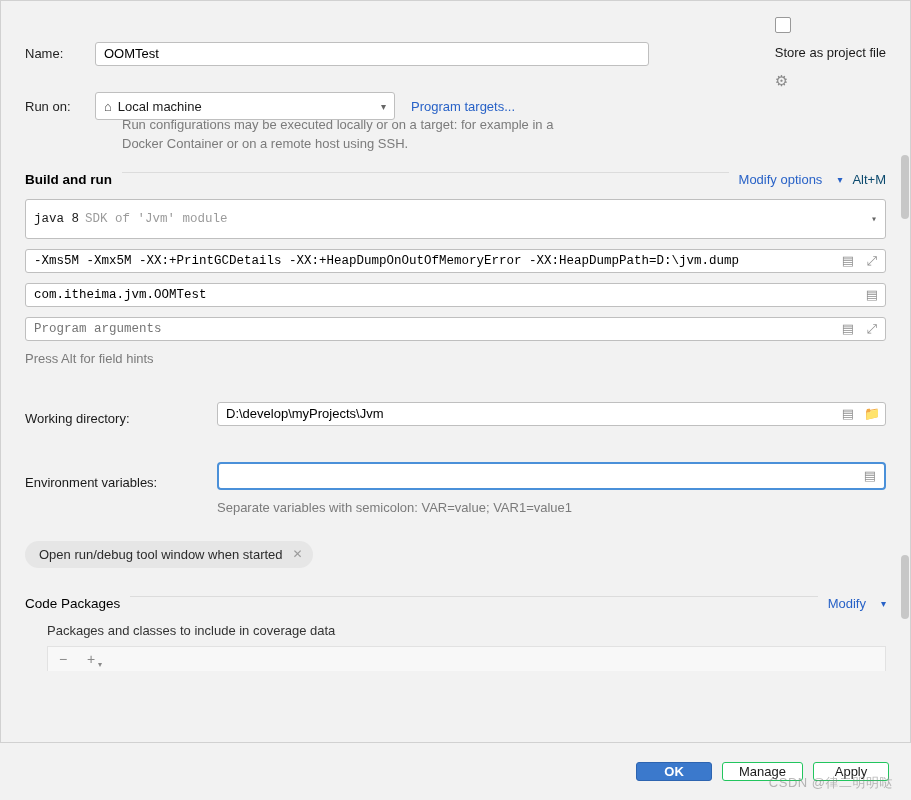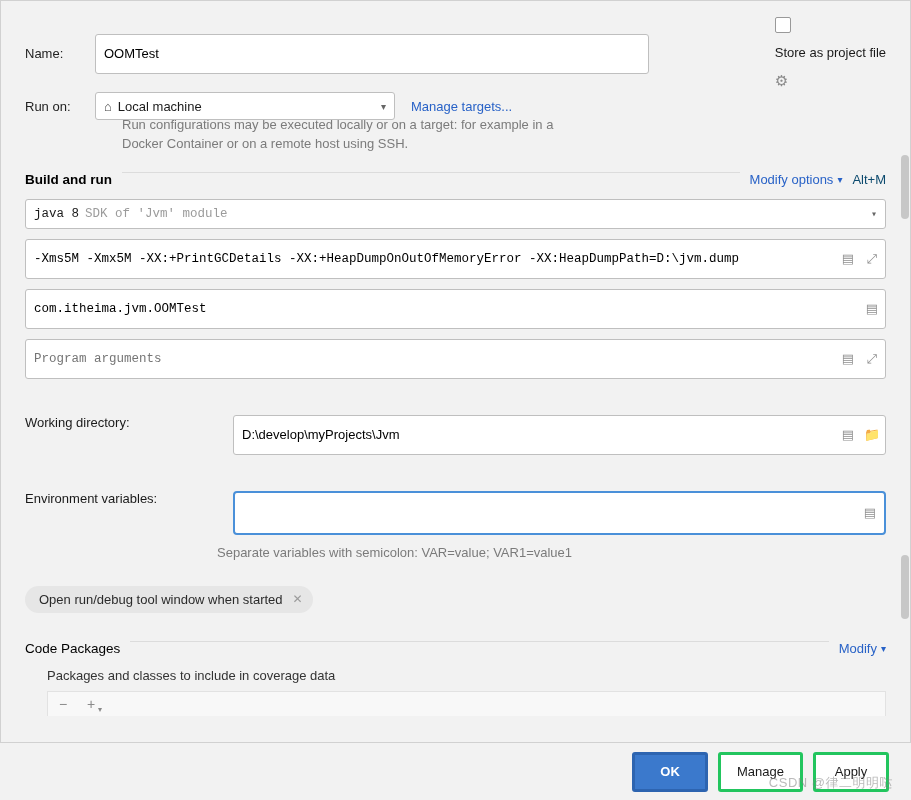--- a/index.html
+++ b/index.html
@@ -16,48 +16,48 @@
     position: absolute; left: 0; top: 0; right: 0; bottom: 58px;
     overflow-y: auto;
     background: #f2f2f2;
     border: 1px solid #d1d1d1;
     border-bottom: none;
   }
   .content { padding: 16px 24px 20px 24px; }
   .row { display: flex; align-items: center; margin-bottom: 2px; }
   .label { width: 70px; flex: 0 0 auto; color: #222; }
   .tf {
-    height: 40px; background: #fff; border: 1px solid #bfbfbf; border-radius: 3px;
+    height: 24px; background: #fff; border: 1px solid #bfbfbf; border-radius: 3px;
     padding: 0 8px; font-size: 13px; outline: none;
   }
   .name-input { flex: 0 0 554px; }
   .store-wrap { margin-left: auto; display: flex; gap: 12px; flex-direction: column; }
   .checkbox { width: 16px; height: 16px; border: 1px solid #999; border-radius: 2px; background: #fff; }
   .gear { color: #8a8a8a; font-size: 15px; }
   .runon-select {
     width: 300px; position: relative;
     height: 28px; background: #fff; border: 1px solid #bfbfbf; border-radius: 3px;
     display: flex; align-items: center; padding: 0 26px 0 8px;
   }
   .runon-select .home-icon { color: #444; margin-right: 6px; }
   .caret { position: absolute; right: 8px; top: 50%; transform: translateY(-50%); color: #666; font-size: 10px; }
   .link { color: #2862c7; cursor: pointer; }
   .hint { color: #7b7b7b; line-height: 1.45; }
   .runon-hint { margin-left: 97px; max-width: 470px; margin-top: -6px; margin-bottom: 18px; }
   .section-header { display: flex; margin: 10px 0 12px; }
   .section-title { font-weight: 600; font-size: 13.5px; color: #000; white-space: nowrap; }
   .header-rule { flex: 1; height: 1px; background: #dcdcdc; margin: 0 10px; }
-  .modify-link { color: #2862c7; cursor: pointer; display: flex; align-items: center; gap: 4px; }
+  .modify-link { color: #2862c7; cursor: pointer; display: flex; align-items: center; gap: 15px; }
   .shortcut { color: #0c4a6e; margin-left: 10px; }
   .field-block { position: relative; margin-bottom: 10px; }
   .tf-full { width: 100%; }
   .mono { font-family: "Consolas","Courier New",monospace; font-size: 12.5px; }
   .inline-icons { position: absolute; right: 6px; top: 50%; transform: translateY(-50%); display: flex; gap: 8px; }
   .ic { width: 16px; height: 16px; color: #8f8f8f; display: inline-flex; align-items: center; justify-content: center; font-size: 13px; }
-  .labval { display: flex; align-items: flex-start; margin-bottom: 10px; gap: 28px; margin-top: 36px; }
+  .labval { display: flex; align-items: flex-end; margin-bottom: 10px; gap: 12px; margin-top: 36px; }
   .labval .l { width: 180px; flex: 0 0 auto; }
   .labval .field-block { flex: 1; margin-bottom: 0; }
   .env-focus { border: 2px solid #4a90d9; border-radius: 4px; padding: 0; }
   .env-focus .tf { border: 1px solid #fff; width: 100%; }
   .env-hint { margin-left: 192px; color: #7b7b7b; margin-top: 2px; }
   .chip {
     display: inline-flex; align-items: center;
     background: #e6e6e6; border-radius: 16px;
     padding: 6px 10px 6px 14px; margin-top: 26px; margin-bottom: 18px;
     color: #2b2b2b;
@@ -66,27 +66,27 @@
   .coverage-sub { margin: 10px 0 8px 22px; color: #333; }
   .toolbar { display: flex; gap: 10px; margin-left: 22px; padding: 4px 6px; border: 1px solid #e2e2e2; border-bottom: none; background: #f8f8f8; width: calc(100% - 22px); }
   .tool { color: #8a8a8a; font-size: 14px; width: 18px; text-align: center; }
   .button-bar {
     position: absolute; left: 0; right: 0; bottom: 0; height: 58px;
     background: #f2f2f2; border-top: 1px solid #d1d1d1;
     display: flex; align-items: center; justify-content: flex-end;
     padding: 0 22px; gap: 10px;
   }
   .btn {
-    height: 40px; min-width: 76px; padding: 0 16px;
-    border-radius: 3px; border: 3px solid #22c55e; background: #fff;
+    height: 19px; min-width: 76px; padding: 0 16px;
+    border-radius: 3px; border: 1px solid #22c55e; background: #fff;
     display: inline-flex; align-items: center; justify-content: center;
     font-size: 13px; cursor: pointer;
   }
   .btn.primary { background: #3b79cc; border-color: #2d64b0; color: #fff; font-weight: 600; }
-  .jdk-field { display: flex; align-items: center; width: 100%; height: 30px; background: #fff; border: 1px solid #bfbfbf; border-radius: 3px; padding: 0 26px 0 8px; position: relative; font-family: "Consolas","Courier New",monospace; font-size: 12.5px; }
+  .jdk-field { display: flex; align-items: center; width: 100%; height: 40px; background: #fff; border: 1px solid #bfbfbf; border-radius: 3px; padding: 0 26px 0 8px; position: relative; font-family: "Consolas","Courier New",monospace; font-size: 12.5px; }
   .jdk-field .module-hint { color: #9b9b9b; margin-left: 6px; }
   .press-hint { color: #7b7b7b; margin: 4px 0 16px; }
   .scroll-gutter { position: absolute; right: 0; top: 0; bottom: 0; width: 10px; background: #f2f2f2; }
   .sc-thumb { position: absolute; right: 1px; width: 8px; background: #c7c7c7; border-radius: 4px; }
   .watermark { position: absolute; right: 18px; bottom: 8px; color: rgba(130,130,130,.55); font-size: 13px; letter-spacing: .5px; pointer-events: none; }
 </style>
 </head>
 <body>
 
 <div class="dialog-body">
@@ -104,21 +104,21 @@
     </div>
 
     
     <div class="row">
       <div class="label">Run on:</div>
       <div class="runon-select">
         <span class="home-icon">⌂</span>
         <span>Local machine</span>
         <span class="caret">▾</span>
       </div>
-      <span class="link" style="margin-left:16px;">Manage targets...</span>
+      <span class="link" style="margin-left:16px;">Program targets...</span>
     </div>
     <div class="hint runon-hint">Run configurations may be executed locally or on a target: for example in a Docker Container or on a remote host using SSH.</div>
 
     
     <div class="section-header">
       <div class="section-title">Build and run</div>
       <div class="header-rule"></div>
       <div class="modify-link">
         <span>Modify options</span>
         <span style="font-size:10px;color:#2862c7;">▾</span>
@@ -154,20 +154,21 @@
 
     
     <div class="field-block">
       <input class="tf tf-full mono" style="padding-right: 56px;" placeholder="Program arguments">
       <div class="inline-icons">
         <span class="ic">▤</span>
         <span class="ic">⤢</span>
       </div>
     </div>
 
+    <div class="press-hint">Press Alt for field hints</div>
 
     
     <div class="labval">
       <div class="l">Working directory:</div>
       <div class="field-block">
         <input class="tf tf-full" style="padding-right: 56px;" value="D:\develop\myProjects\Jvm">
         <div class="inline-icons">
           <span class="ic">▤</span>
           <span class="ic">📁</span>
         </div>

